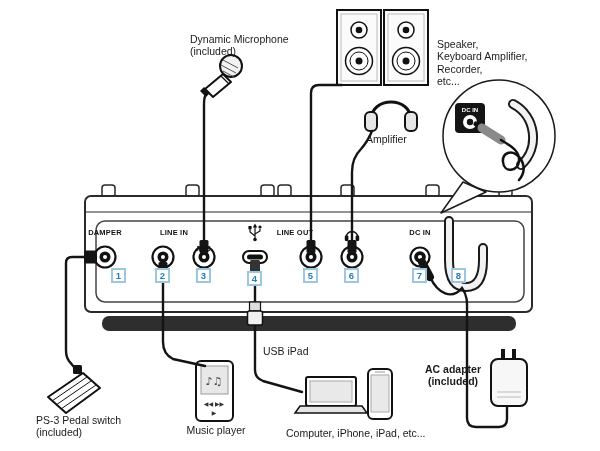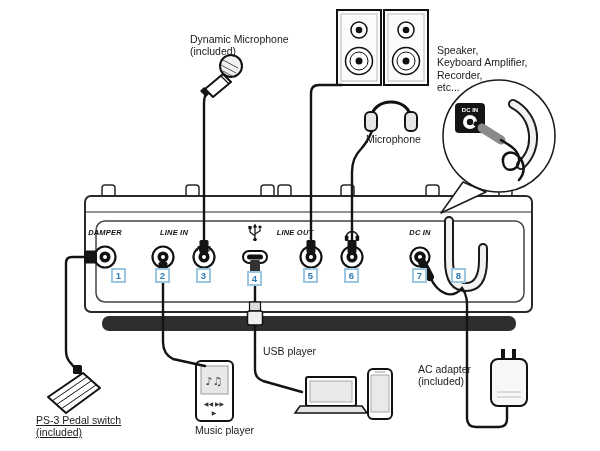--- a/index.html
+++ b/index.html
@@ -1,21 +1,21 @@
 <!DOCTYPE html>
 <html style="--num-border: #9cc7e2; --num-text: #2b7cb3;"><head>
 <meta charset="utf-8">
 <style>
   html,body{margin:0;padding:0;background:#fff;}
   .canvas{position:relative;width:600px;height:451px;background:#fff;
           font-family:"Liberation Sans",sans-serif;overflow:hidden;}
   .canvas svg{position:absolute;left:0;top:0;}
   .lbl{position:absolute;font-size:10.5px;color:#1a1a1a;line-height:1.18;white-space:pre-line;}
   .jlbl{position:absolute;font-size:7.5px;font-weight:bold;color:#111;width:56px;
-        text-align:center;letter-spacing:.2px;font-style:italic;}
+        text-align:center;letter-spacing:.2px;}
   .num{position:absolute;width:15px;height:15px;box-sizing:border-box;
        border:2px solid var(--num-border,#9cc7e2);color:var(--num-text,#2b7cb3);
        background:#fff;font-size:9.5px;font-weight:bold;display:flex;
        align-items:center;justify-content:center;line-height:1;}
 </style>
 </head>
 <body>
 
 <div class="canvas">
 
@@ -207,30 +207,31 @@
       <g>
         <path d="M 476 124 L 484 129" stroke="#111" stroke-width="5" stroke-linecap="round" fill="none"></path>
         <path d="M 482 128 L 501 140" stroke="#8a8a8a" stroke-width="9" stroke-linecap="round" fill="none"></path>
       </g>
       <path d="M 501 140 C 513 147 520 152 519 161 C 518 172 504 173 503 162 C 502 153 511 150 517 155 C 525 162 526 172 519 180" fill="none" stroke="#111" stroke-width="2.5" stroke-linecap="round"></path>
     </g>
   </svg>
 
   <div class="lbl" style="left:190px;top:33px;">Dynamic Microphone
 (included)</div>
-  <div class="lbl" style="left:437px;top:44px;">Speaker,
+  <div class="lbl" style="left:437px;top:38px;">Speaker,
 Keyboard Amplifier,
 Recorder,
 etc...</div>
-  <div class="lbl" style="left:366px;top:133px;">Microphone</div>
-  <div class="lbl" style="left:263px;top:345px;">USB player</div>
-  <div class="lbl" style="left:36px;top:414px;text-decoration:underline;">PS-3 Pedal switch
+  <div class="lbl" style="left:366px;top:133px;">Amplifier</div>
+  <div class="lbl" style="left:263px;top:345px;">USB iPad</div>
+  <div class="lbl" style="left:36px;top:414px;">PS-3 Pedal switch
 (included)</div>
-  <div class="lbl" style="left:178px;top:424px;width:76px;text-align:right;">Music player</div>
-  <div class="lbl" style="left:418px;top:363px;width:70px;text-align:left;">AC adapter
+  <div class="lbl" style="left:178px;top:424px;width:76px;text-align:center;">Music player</div>
+  <div class="lbl" style="left:286px;top:427px;">Computer, iPhone, iPad, etc...</div>
+  <div class="lbl" style="left:418px;top:363px;width:70px;text-align:center;font-weight:bold;">AC adapter
 (included)</div>
 
   <div class="jlbl" style="left:77px;top:228px;">DAMPER</div>
   <div class="jlbl" style="left:146px;top:228px;">LINE IN</div>
   <div class="jlbl" style="left:176px;top:244px;">MIC</div>
   <div class="jlbl" style="left:267px;top:228px;">LINE OUT</div>
   <div class="jlbl" style="left:392px;top:228px;">DC IN</div>
 
   <div class="num" style="left:111px;top:268px;">1</div>
   <div class="num" style="left:155px;top:268px;">2</div>

